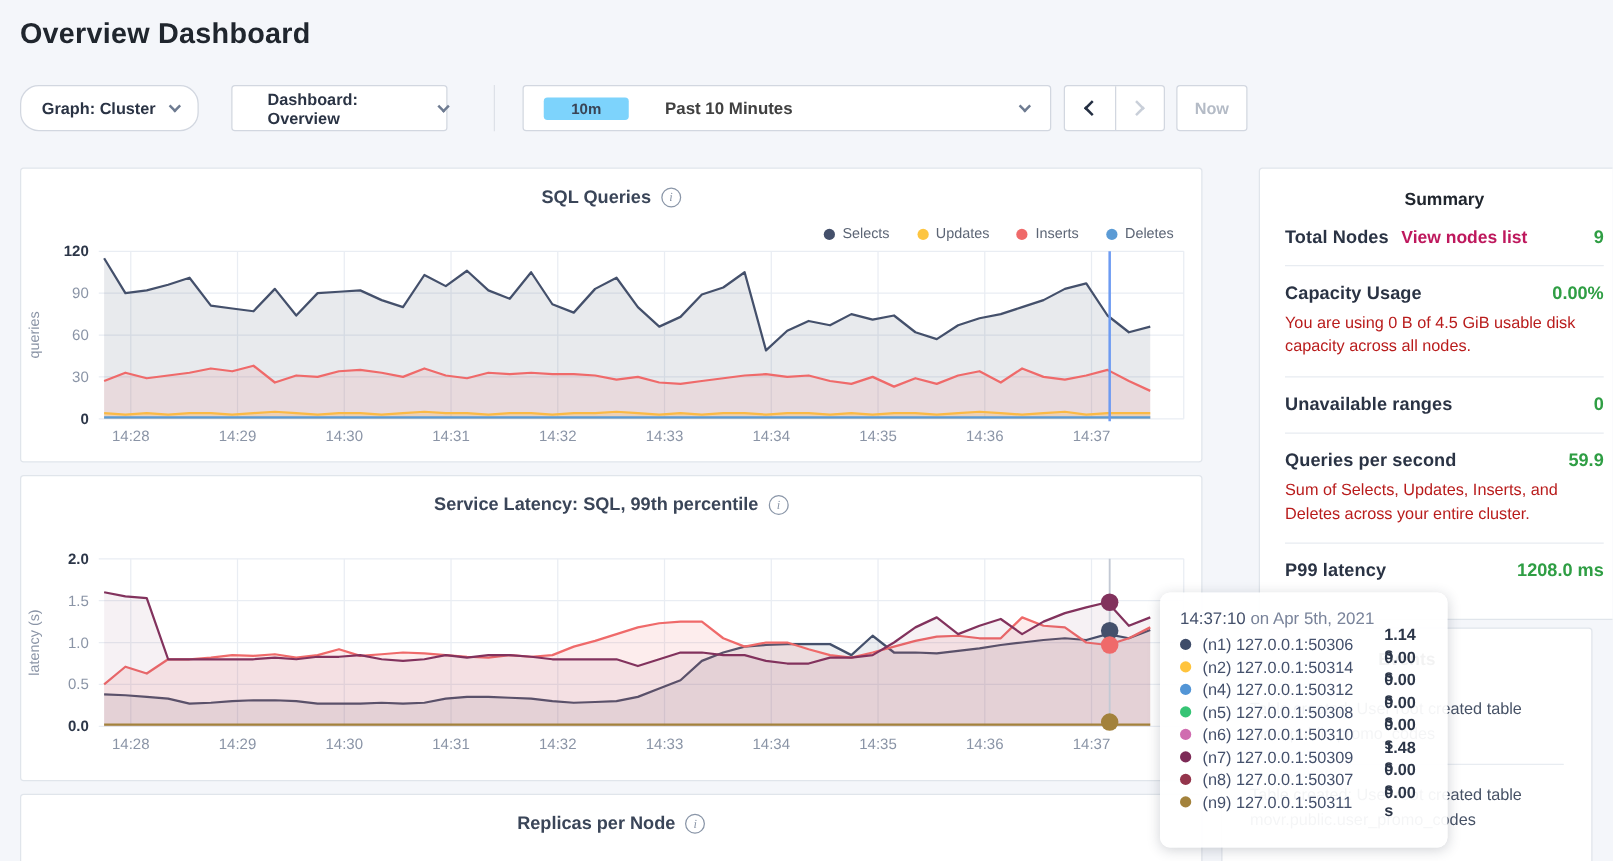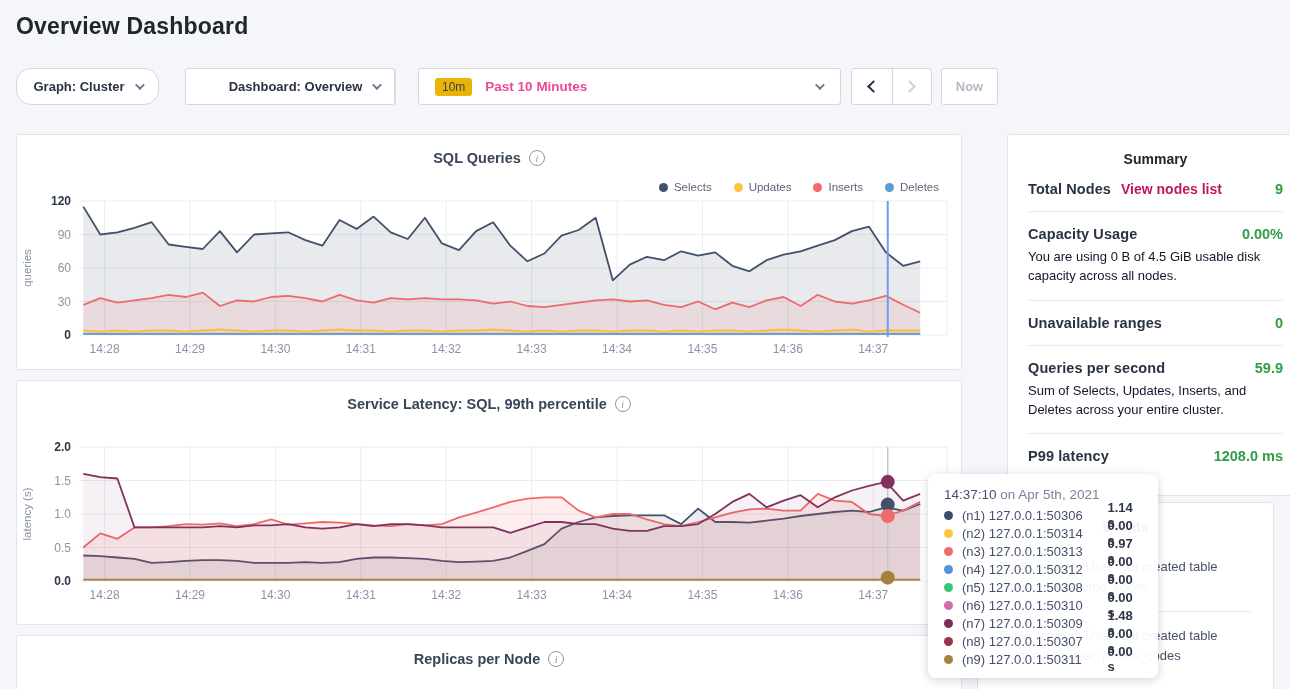--- a/index.html
+++ b/index.html
@@ -12,26 +12,26 @@
   }
   .page-title { position:absolute; left:16px; top:13px; font-size:23px; font-weight:600; color:#20262e; letter-spacing:.2px; }
 
   
   .controls { position:absolute; left:0; top:68px; width:1290px; height:37px; }
   .btnbox {
     position:absolute; height:37px; background:#fff; border:1px solid #d2d7e0; border-radius:3px;
     display:flex; align-items:center; font-size:13px; font-weight:700; color:#2a3344; cursor:pointer;
   }
   .dd-graph { left:16px; width:143px; justify-content:center; gap:10px;border-radius:15px; }
-  .dd-dash  { left:185px; width:210px; justify-content:center; gap:10px;padding-left:28px; }
+  .dd-dash  { left:185px; width:173px; justify-content:center; gap:10px;padding-left:28px; }
   .chev { width:7px; height:7px; border-right:2px solid #6e7b91; border-bottom:2px solid #6e7b91; transform:rotate(45deg) translateY(-2px); }
   .vdivider { position:absolute; left:395px; top:0; width:1px; height:37px; background:#dde1e8; }
   .dd-time { left:418px; width:423px; padding:0 16px; }
-  .time-badge { background:#eab308; border-radius:3px; padding:2px 7px; font-size:12px; font-weight:400; color:#394455; }
-  .time-label { margin-left:13px; font-size:13.5px; font-weight:700; color:#ec4899; }
+  .time-badge { background:#7dd3fc; border-radius:3px; padding:2px 22px; font-size:12px; font-weight:700; color:#394455; }
+  .time-label { margin-left:29px; font-size:13.5px; font-weight:700; color:#404040; }
   .dd-time .chev { position:absolute; right:18px; }
   .arrows { left:851px; width:81px; padding:0; }
   .arrow-cell { width:40px; height:100%; display:flex; align-items:center; justify-content:center; }
   .arrow-cell + .arrow-cell { border-left:1px solid #d2d7e0; }
   .arr { width:9px; height:9px; border-right:2.5px solid #242f42; border-bottom:2.5px solid #242f42; }
   .arr.left  { transform:rotate(135deg); margin-left:4px; }
   .arr.right { transform:rotate(-45deg); border-color:#c9cfd9; margin-right:4px; }
   .btn-now { left:941px; width:57px; justify-content:center; color:#b4bbc6; }
 
   
@@ -59,21 +59,21 @@
   .tick.ylab { font-size:11.5px; }
 
   
   .summary-card { padding:0 20px; }
   .panel-title { padding-top:16px; text-align:center; font-size:14px; font-weight:700; color:#20262e; }
   .sum-row { display:flex; align-items:baseline; margin-top:14px; }
   .sum-row:first-of-type { margin-top:26px; }
   .sum-label { font-size:14.5px; font-weight:700; color:#2a3344; letter-spacing:.1px; }
   .sum-link  { margin-left:10px; font-size:14px; font-weight:700; color:#be185d; cursor:pointer; }
   .sum-value { margin-left:auto; font-size:14.5px; font-weight:700; color:#2f9e44; }
-  .sum-desc { margin-top:6px; font-size:13px; line-height:1.45; color:#0f172a; }
+  .sum-desc { margin-top:6px; font-size:13px; line-height:1.45; color:#b91c1c; }
   .hdiv { margin-top:14px; border-top:1px solid #e8ecf1; }
 
   
   .events-card { padding:0 22px; }
   .event-item { margin-top:22px; font-size:13px; line-height:20px; color:#475266; }
   .event-item + .hdiv { margin-top:14px; }
   .event-item.second { margin-top:14px; }
 
   
   .tooltip {
@@ -301,25 +301,20 @@
     <span class="tt-dot" style="background: rgb(62, 76, 105);"></span>
     <span class="tt-label">(n1) 127.0.0.1:50306</span>
     <span class="tt-val">1.14 s</span>
   </div>
     <div class="tt-row">
     <span class="tt-dot" style="background: rgb(255, 196, 61);"></span>
     <span class="tt-label">(n2) 127.0.0.1:50314</span>
     <span class="tt-val">0.00 s</span>
   </div>
     <div class="tt-row">
-    <span class="tt-dot" style="background: rgb(241, 105, 105);"></span>
-    <span class="tt-label">(n3) 127.0.0.1:50313</span>
-    <span class="tt-val">0.97 s</span>
-  </div>
-    <div class="tt-row">
     <span class="tt-dot" style="background: rgb(82, 149, 214);"></span>
     <span class="tt-label">(n4) 127.0.0.1:50312</span>
     <span class="tt-val">0.00 s</span>
   </div>
     <div class="tt-row">
     <span class="tt-dot" style="background: rgb(54, 196, 117);"></span>
     <span class="tt-label">(n5) 127.0.0.1:50308</span>
     <span class="tt-val">0.00 s</span>
   </div>
     <div class="tt-row">

